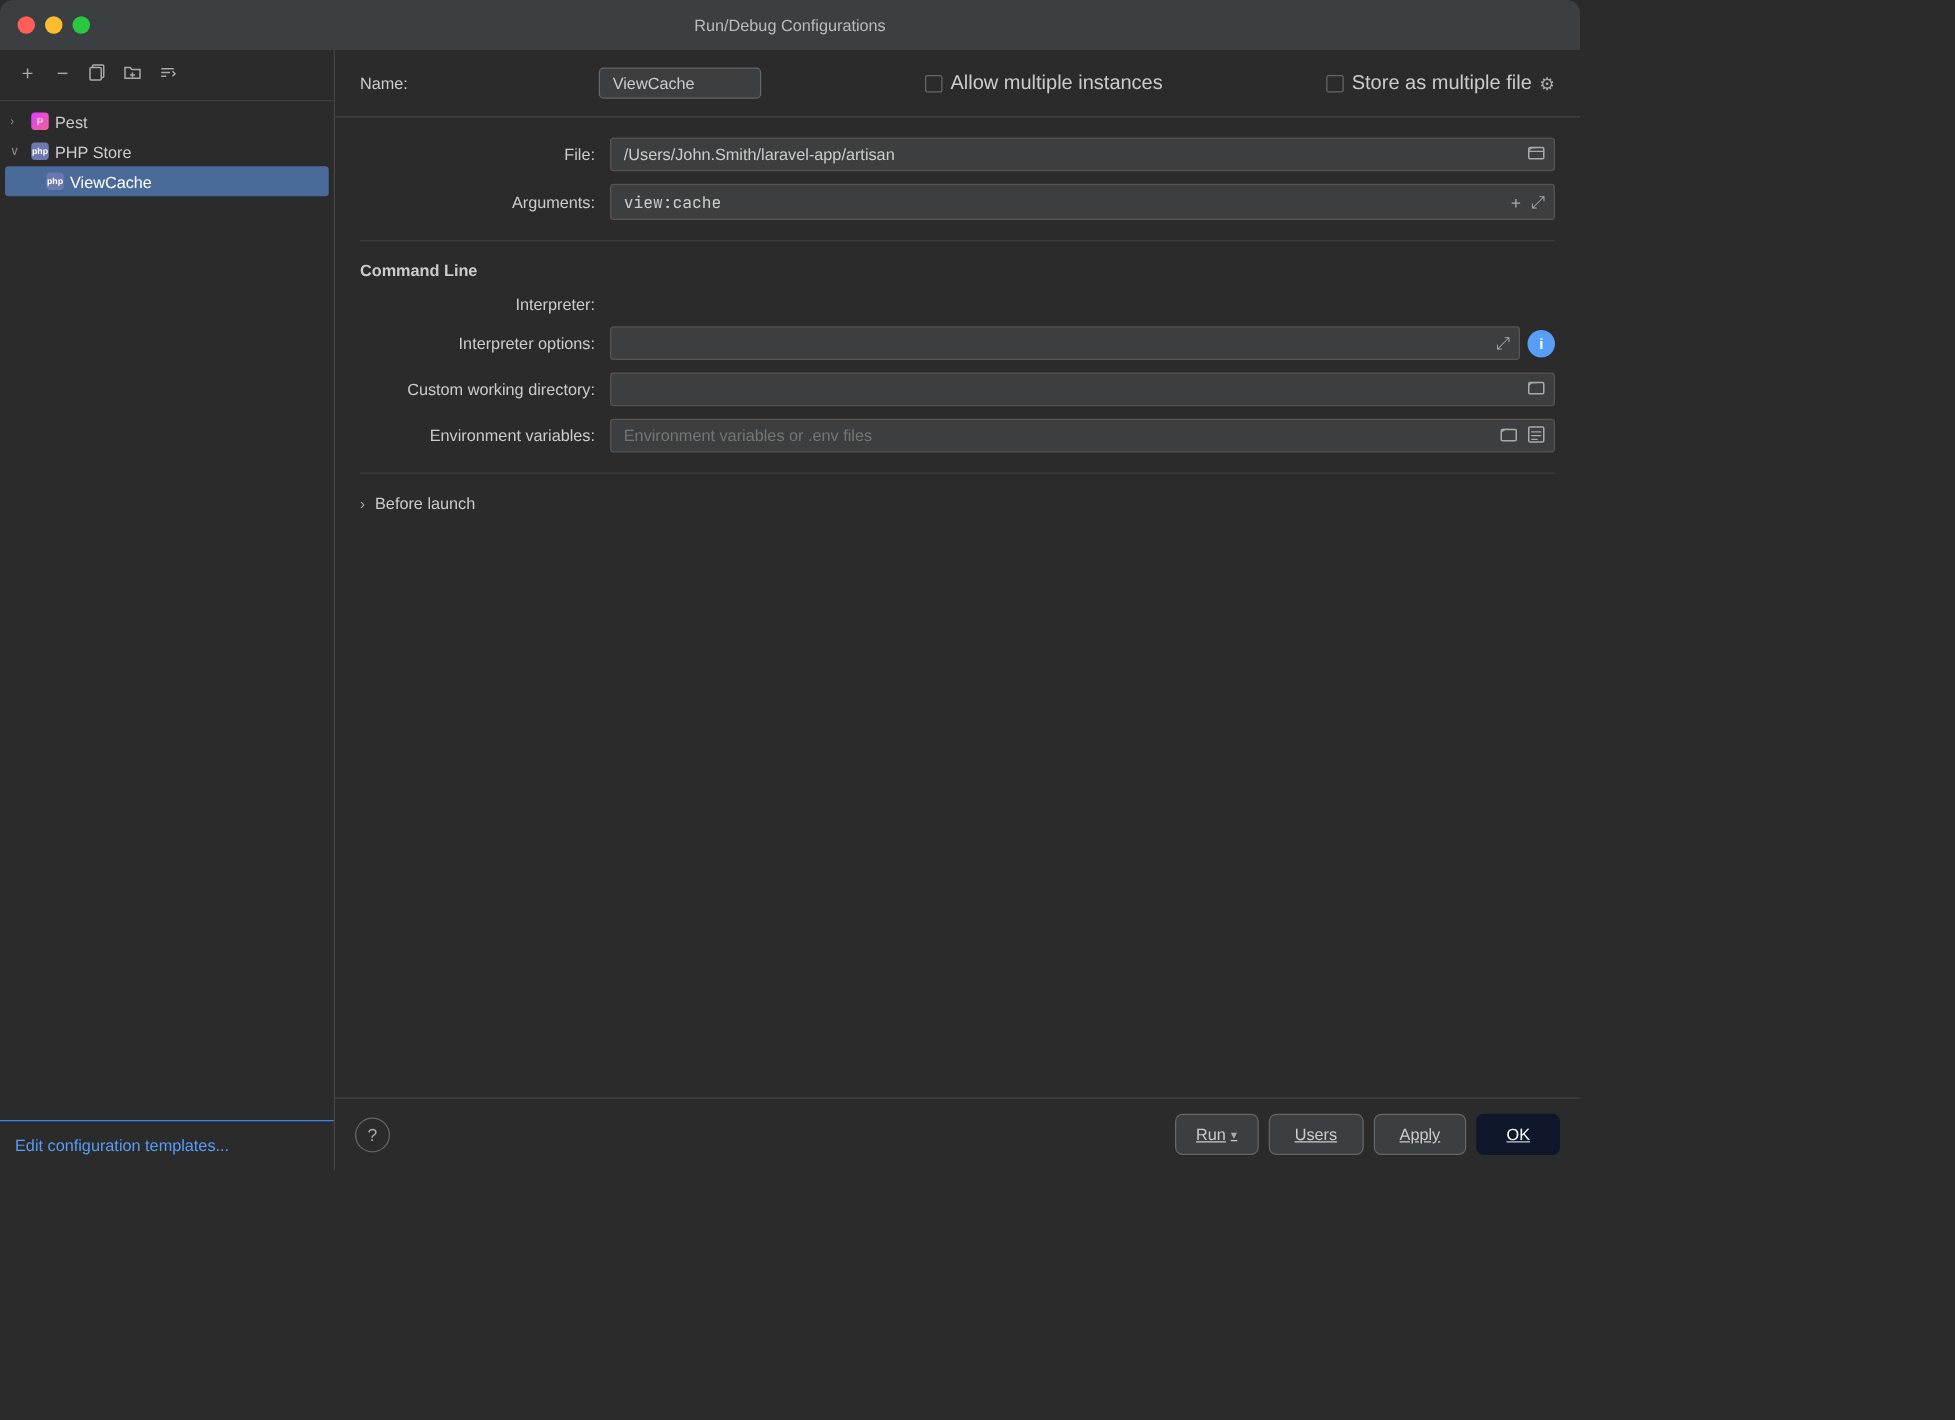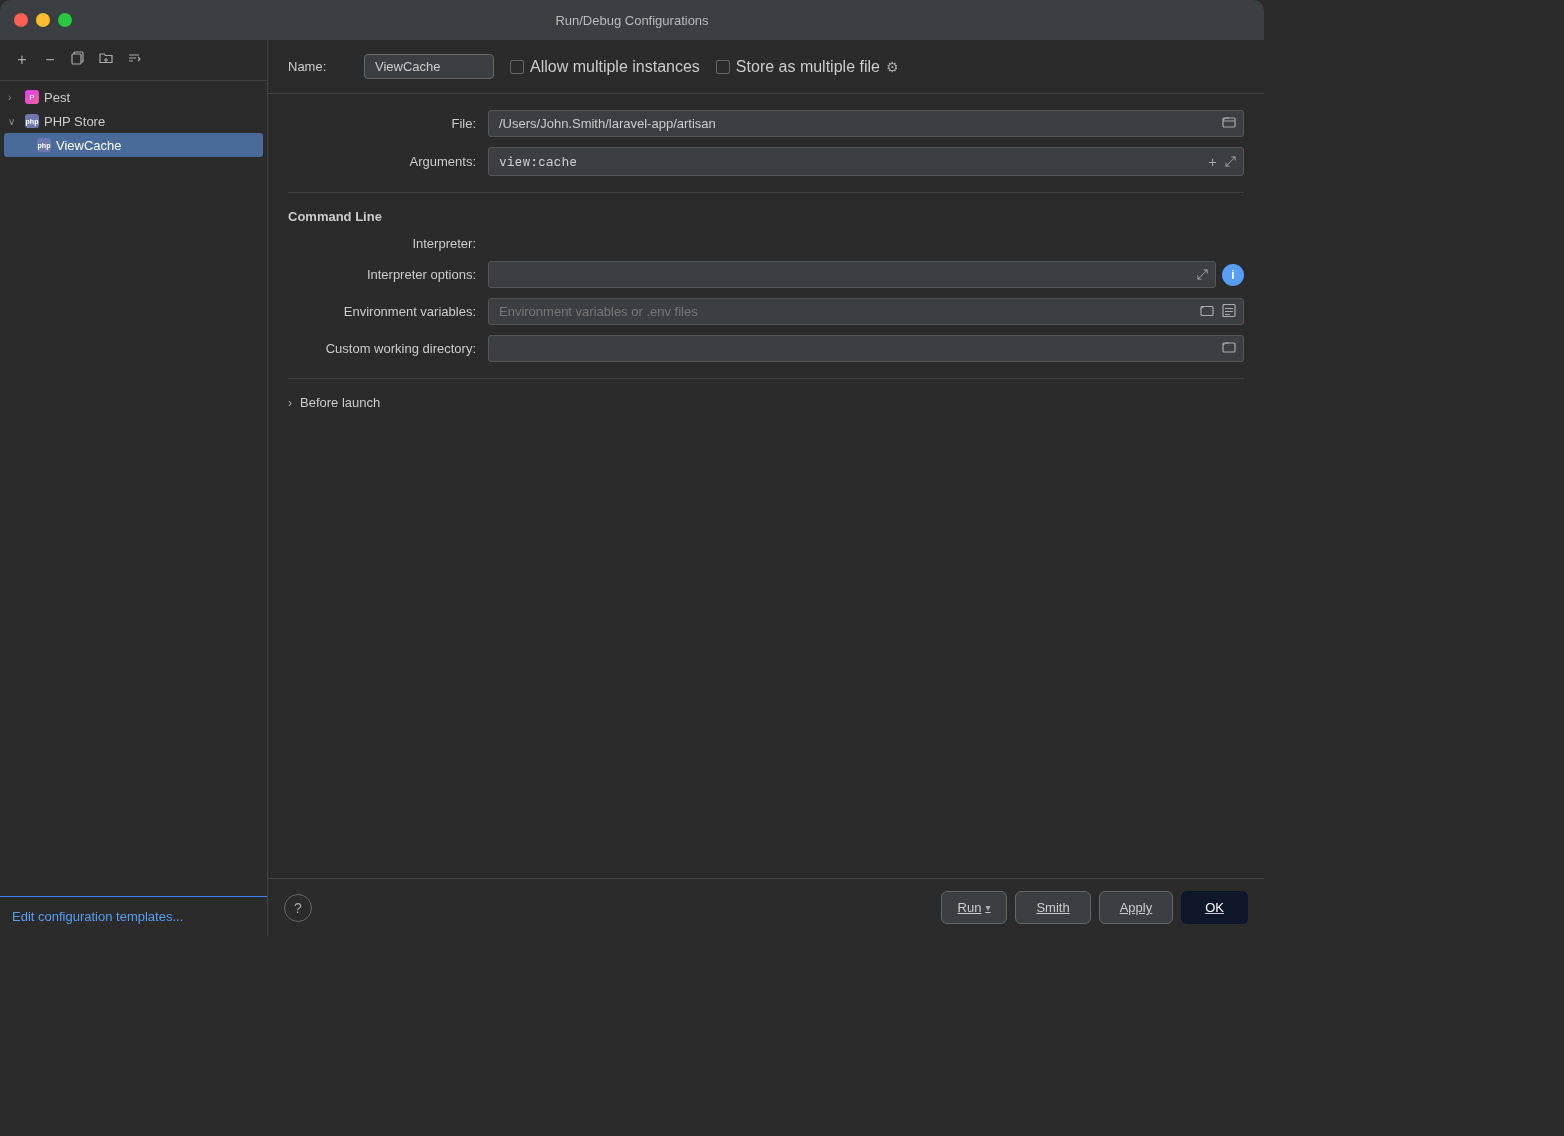--- a/index.html
+++ b/index.html
@@ -156,20 +156,21 @@
       flex-direction: column;
       background: #2b2b2b;
       overflow: hidden;
     }
     .config-header {
       padding: 14px 20px;
       border-bottom: 1px solid #444;
       display: flex;
       align-items: center;
       gap: 16px;
+      justify-content: space-between;
     }
     .field-label {
       color: #ccc;
       font-size: 13px;
       min-width: 60px;
     }
     .name-input {
       background: #3c3f41;
       border: 1px solid #666;
       color: #ccc;
@@ -581,20 +582,37 @@
                 <div class="input-actions">
                   <button class="action-icon-btn" title="Expand">⤢</button>
                 </div>
               </div>
               <button class="info-btn">i</button>
             </div>
           </div>
         </div>
 
         <div class="form-row">
+          <span class="form-label">Custom working directory:</span>
+          <div class="form-control">
+            <div class="input-with-actions">
+              <input class="text-input" type="text" value="" style="padding-right: 36px;">
+              <div class="input-actions">
+                <button class="action-icon-btn" title="Browse">
+                  <svg width="14" height="14" viewBox="0 0 14 14" fill="none">
+                    <rect x="1" y="3" width="12" height="9" rx="1" stroke="#aaa" stroke-width="1.2" fill="none"></rect>
+                    <path d="M1 5L4 3h3" stroke="#aaa" stroke-width="1" fill="none"></path>
+                  </svg>
+                </button>
+              </div>
+            </div>
+          </div>
+        </div>
+
+        <div class="form-row">
           <span class="form-label">Environment variables:</span>
           <div class="form-control">
             <div class="env-input-wrapper">
               <input class="env-input" type="text" placeholder="Environment variables or .env files" value="" style="">
               <div class="env-actions">
                 <button class="action-icon-btn" title="Browse">
                   <svg width="14" height="14" viewBox="0 0 14 14" fill="none">
                     <rect x="1" y="3" width="12" height="9" rx="1" stroke="#aaa" stroke-width="1.2" fill="none"></rect>
                     <path d="M1 5L4 3h3" stroke="#aaa" stroke-width="1" fill="none"></path>
                   </svg>
@@ -604,55 +622,38 @@
                     <rect x="1" y="1" width="12" height="12" rx="1" stroke="#aaa" stroke-width="1.2" fill="none"></rect>
                     <line x1="3" y1="5" x2="11" y2="5" stroke="#aaa" stroke-width="1"></line>
                     <line x1="3" y1="8" x2="11" y2="8" stroke="#aaa" stroke-width="1"></line>
                     <line x1="3" y1="11" x2="8" y2="11" stroke="#aaa" stroke-width="1"></line>
                   </svg>
                 </button>
               </div>
             </div>
           </div>
         </div>
-
-        <div class="form-row">
-          <span class="form-label">Custom working directory:</span>
-          <div class="form-control">
-            <div class="input-with-actions">
-              <input class="text-input" type="text" value="" style="padding-right: 36px;">
-              <div class="input-actions">
-                <button class="action-icon-btn" title="Browse">
-                  <svg width="14" height="14" viewBox="0 0 14 14" fill="none">
-                    <rect x="1" y="3" width="12" height="9" rx="1" stroke="#aaa" stroke-width="1.2" fill="none"></rect>
-                    <path d="M1 5L4 3h3" stroke="#aaa" stroke-width="1" fill="none"></path>
-                  </svg>
-                </button>
-              </div>
-            </div>
-          </div>
-        </div>
       </div>
 
       <hr class="section-separator">
 
       <div class="before-launch-section">
         <span class="expand-chevron">›</span>
         <span>Before launch</span>
       </div>
     </div>
 
     <div class="bottom-bar">
       <button class="help-btn">?</button>
       <div class="action-buttons">
         <div style="display:flex; align-items:center;">
           <button class="btn-run">
             <span>Run</span>
             <span class="run-chevron">▾</span>
           </button>
         </div>
-        <button class="btn-secondary">Smith</button>
+        <button class="btn-secondary">Users</button>
         <button class="btn-secondary">Apply</button>
         <button class="btn-primary">OK</button>
       </div>
     </div>
   </div>
 </div>
 
 </body></html>

